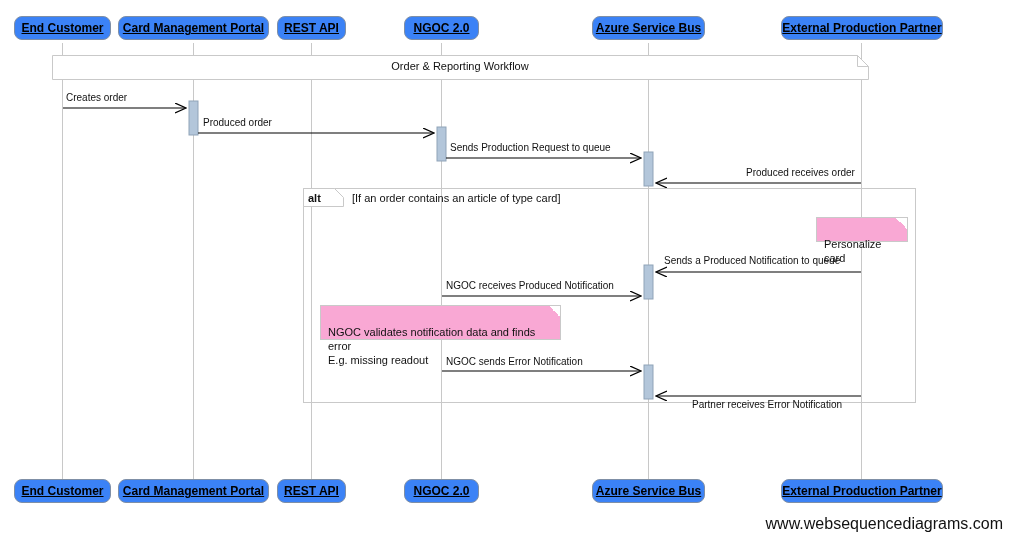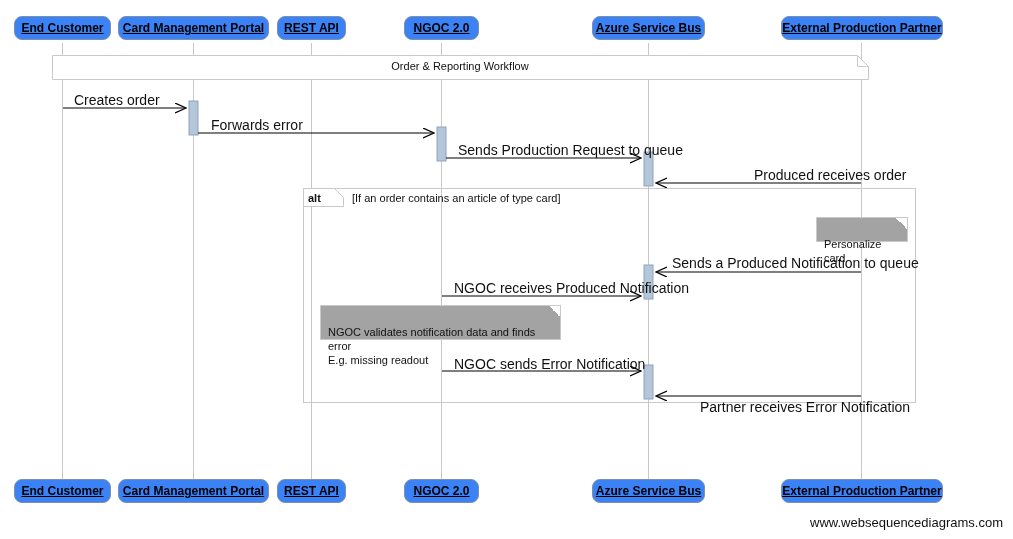--- a/index.html
+++ b/index.html
@@ -28,37 +28,37 @@
     height:24px;
     white-space:nowrap;
   }
   .pbox span{ text-decoration:underline; }
   .frame-cond{
     position:absolute;font-size:11px;color:#111;white-space:nowrap;
   }
 
   .note{
     position:absolute;box-sizing:border-box;
-    background:#a3a3a3;
+    background:#f9a8d4;
     border:1px solid #c9c9c9;
     font-size:11px;color:#111;
     padding:5px 7px 4px 7px;
     line-height:14px;
     white-space:pre-line;
   }
   .note-fold-tri{
     position:absolute;right:0;top:0;width:11px;height:11px;
     background:linear-gradient(225deg,#ffffff 0 50%, transparent 50%);
   }
 
   .msglabel{
-    position:absolute;font-size:14px;color:#111;white-space:nowrap;margin-left:8px;
+    position:absolute;font-size:10px;color:#111;white-space:nowrap;
   }
   .watermark{
-    position:absolute;font-size:13px;color:#111;white-space:nowrap;
+    position:absolute;font-size:16px;color:#111;white-space:nowrap;
   }
 </style>
 </head>
 <body>
 
 <div id="stage">
 
   <svg id="diagram" viewBox="0 0 1013 539">
     <defs>
       <marker id="arrR" markerWidth="12" markerHeight="12" refX="10" refY="5" orient="auto" markerUnits="userSpaceOnUse">
@@ -153,21 +153,21 @@
   <div class="pbox" style="left:781px;top:479px;width:162px;">
     <span>External Production Partner</span>
   </div>
 
   <div class="frame-cond" style="left:0;top:60px;width:920px;text-align:center;">Order &amp; Reporting Workflow</div>
 
   <div class="frame-cond" style="left:308px;top:192px;font-weight:bold;">alt</div>
   <div class="frame-cond" style="left:352px;top:192px;">[If an order contains an article of type card]</div>
 
   <div class="msglabel" style="left:66px;top:92px;">Creates order</div>
-  <div class="msglabel" style="left:203px;top:117px;">Forwards error</div>
+  <div class="msglabel" style="left:203px;top:117px;">Produced order</div>
   <div class="msglabel" style="left:450px;top:142px;">Sends Production Request to queue</div>
   <div class="msglabel" style="left:746px;top:167px;">Produced receives order</div>
   <div class="msglabel" style="left:664px;top:255px;">Sends a Produced Notification to queue</div>
   <div class="msglabel" style="left:446px;top:280px;">NGOC receives Produced Notification</div>
   <div class="msglabel" style="left:446px;top:356px;">NGOC sends Error Notification</div>
   <div class="msglabel" style="left:692px;top:399px;">Partner receives Error Notification</div>
 
   <div class="note" style="left:816px;top:217px;width:92px;height:25px;">
     <span>Personalize card</span>
     <span class="note-fold-tri"></span>

